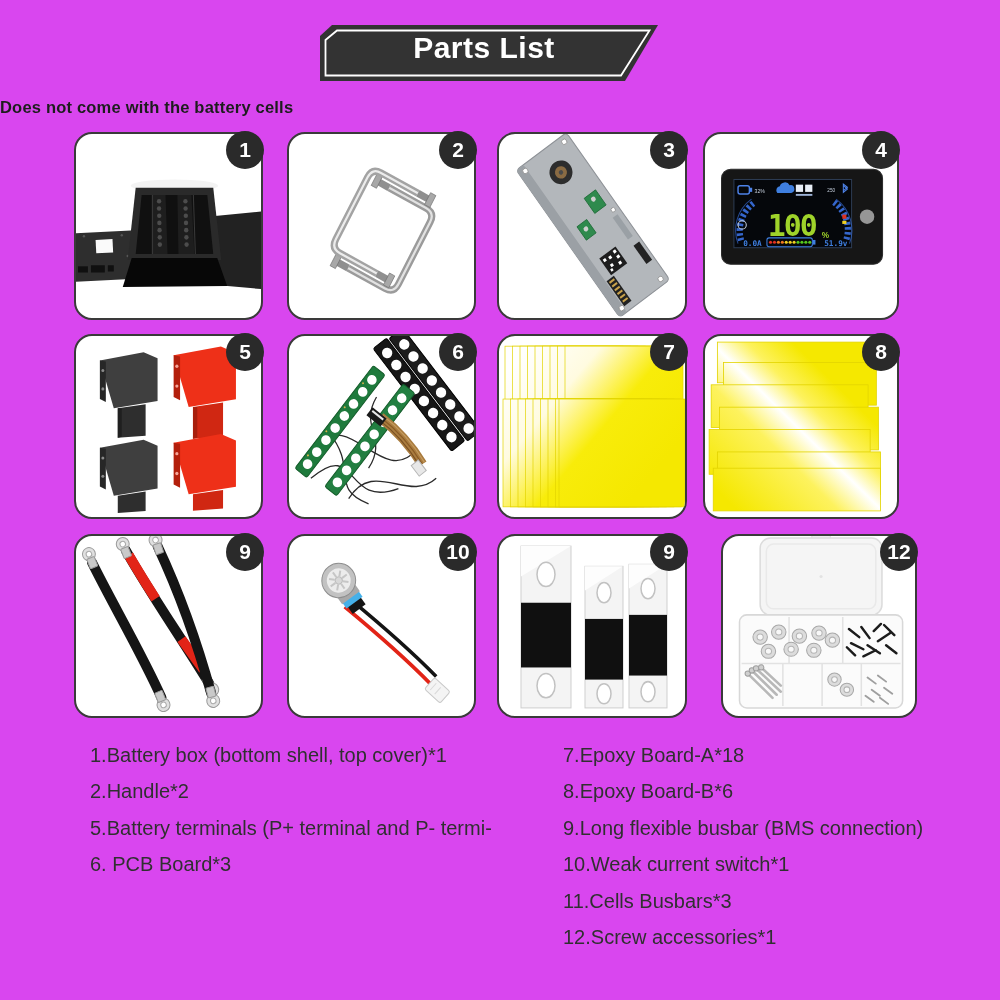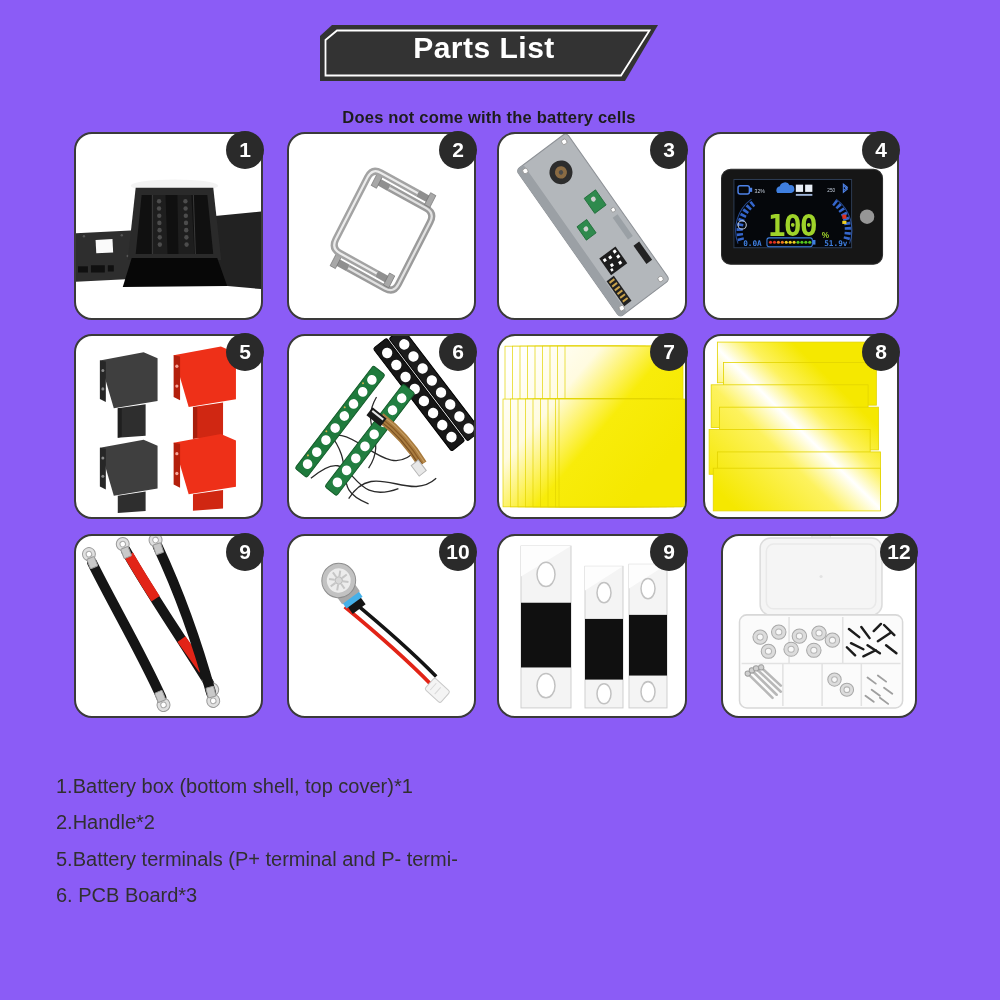--- a/index.html
+++ b/index.html
@@ -1,33 +1,33 @@
 <!DOCTYPE html>
 <html><head>
 <meta charset="utf-8">
 <style>
   html,body{margin:0;padding:0;background:#fff;}
-  .page{position:relative;width:1000px;height:1000px;background:#8b5cf6;overflow:hidden;
+  .page{position:relative;width:1000px;height:1000px;background:#d946ef;overflow:hidden;
         font-family:"Liberation Sans",sans-serif;}
   
   .banner{position:absolute;left:319px;top:24px;width:340px;height:58px;}
   .banner svg{position:absolute;inset:0;}
   .banner-text{position:absolute;left:0;top:7px;width:330px;text-align:center;
         color:#ffffff;font-size:30px;font-weight:600;letter-spacing:.5px;}
-  .subtitle{position:absolute;left:0;top:108px;width:978px;text-align:center;
+  .subtitle{position:absolute;left:0;top:98px;width:978px;
         color:#1d1d1d;font-size:16.5px;font-weight:700;letter-spacing:.2px;}
   
   .cell{position:absolute;background:#fff;border:2px solid #3a3a3a;border-radius:18px;}
   .cell .art{position:absolute;inset:0;width:100%;height:100%;border-radius:16px;}
   .badge{position:absolute;top:-3px;right:-3px;width:38px;height:38px;border-radius:50%;
         background:#2a2a2a;color:#fff;display:flex;align-items:center;justify-content:center;
         font-size:21px;font-weight:700;}
   
   .plist{position:absolute;font-size:20px;color:#303030;line-height:36.4px;white-space:nowrap;}
-  .plist-left{left:56px;top:737px;margin-top:31px;}
+  .plist-left{left:90px;top:737px;}
   .plist-right{left:563px;top:737px;}
 </style>
 </head>
 <body>
 
 <div class="page">
 
   <div class="banner">
     <svg viewBox="0 0 340 58">
       <path d="M13,1 H339 L306,57 H1 V12 Z" fill="#333333"></path>
@@ -568,14 +568,22 @@
     </svg>
     <div class="badge">12</div>
   </div>
 
   <div class="plist plist-left">
     <div>1.Battery box (bottom shell, top cover)*1</div>
     <div>2.Handle*2</div>
     <div>5.Battery terminals (P+ terminal and P- termi-</div>
     <div>6. PCB Board*3</div>
   </div>
+  <div class="plist plist-right">
+    <div>7.Epoxy Board-A*18</div>
+    <div>8.Epoxy Board-B*6</div>
+    <div>9.Long flexible busbar (BMS connection)</div>
+    <div>10.Weak current switch*1</div>
+    <div>11.Cells Busbars*3</div>
+    <div>12.Screw accessories*1</div>
+  </div>
 
 </div>
 
 </body></html>

